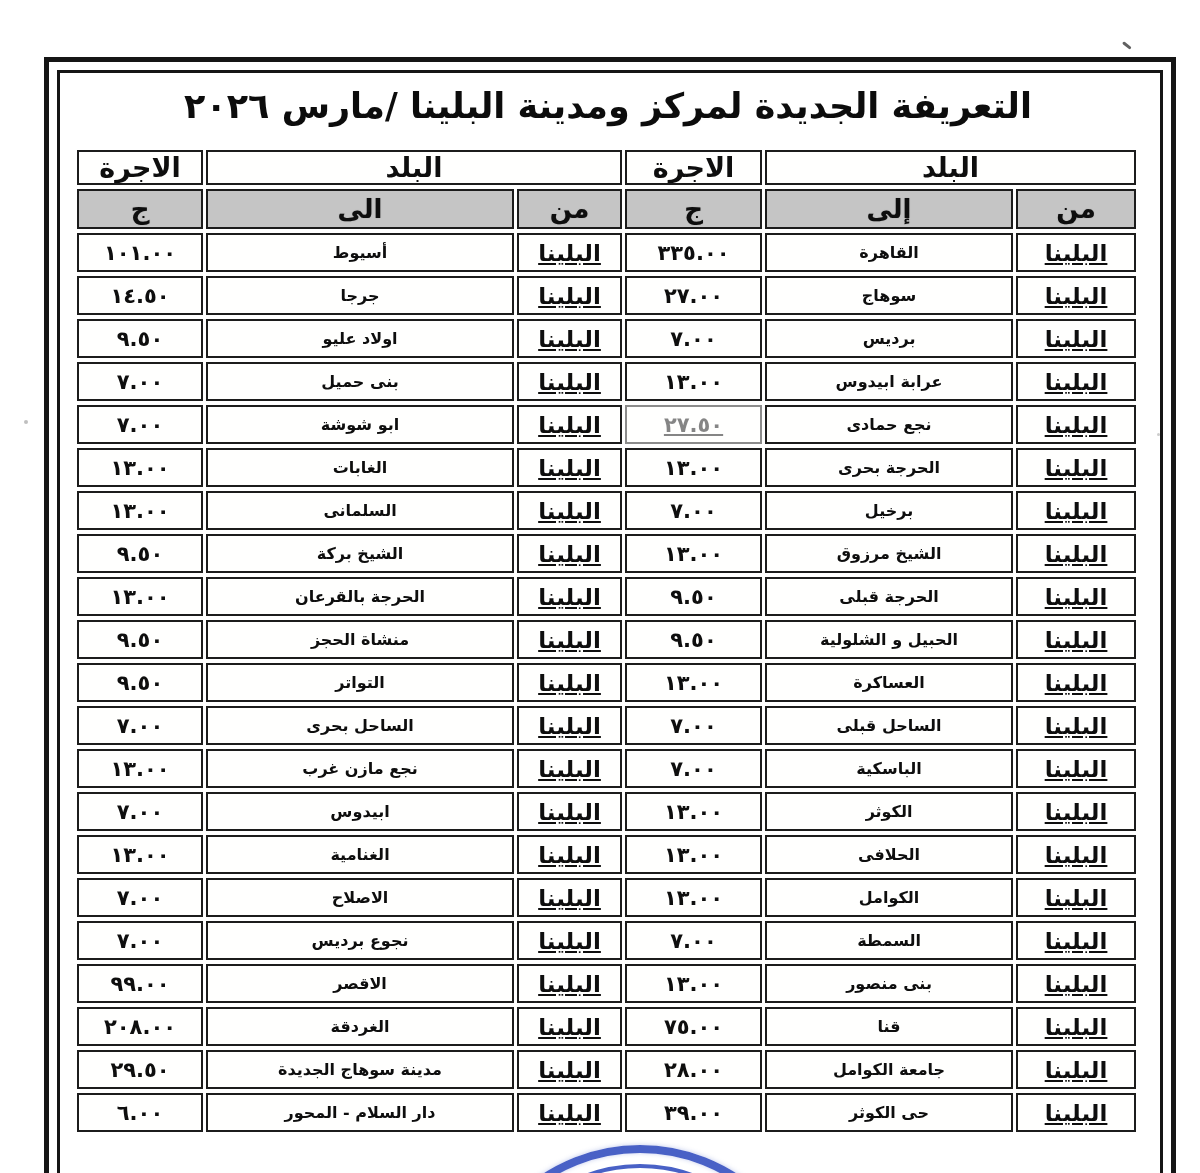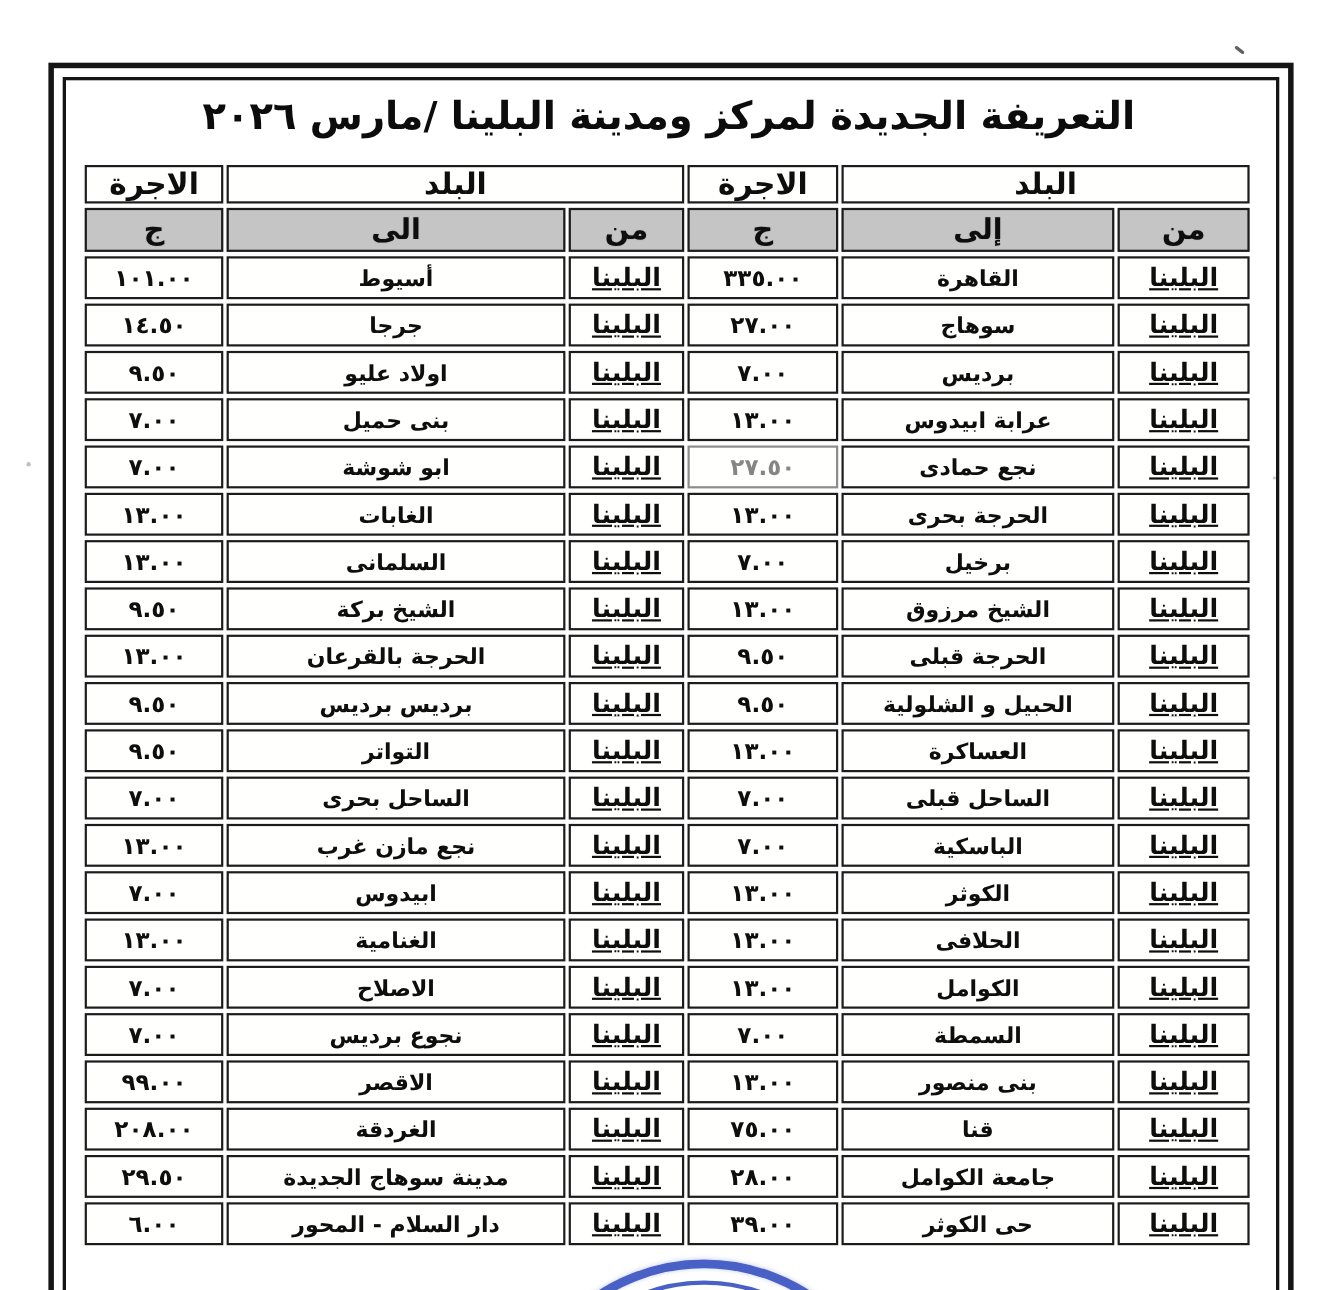--- a/index.html
+++ b/index.html
@@ -40,23 +40,23 @@
     text-align: center; vertical-align: middle;
     font-weight: bold; color: #0e0e0e;
     overflow: hidden; white-space: nowrap;
   }
   th.group   { font-size: 27px; height: 30px; }
   tr.subhead td {
     background: #c5c5c5; font-size: 26px; height: 40px;
     text-shadow: 0 0 1px #888;
   }
   td.from { font-size: 23px; height: 39px; text-decoration: underline; }
-  td.dest { font-size: 20px; height: 39px; }
+  td.dest { font-size: 16px; height: 39px; }
   td.fare { font-size: 21px; height: 39px; letter-spacing: 3px; }
-  td.faded { opacity: 0.5; filter: blur(0.4px); }
+  td.faded { opacity: 0.5; filter: blur(0.4px); text-decoration: underline; }
   
   .stamp-outer {
     position: absolute; left: 462px; top: 1145px;
     width: 356px; height: 356px; border-radius: 50%;
     border: 8px solid rgba(73, 97, 198, 0.82);
     filter: blur(0.7px);
     box-shadow: 0 0 5px rgba(73, 97, 198, 0.35), inset 0 0 4px rgba(73, 97, 198, 0.3);
   }
   .stamp-inner {
     position: absolute; left: 481px; top: 1164px;
@@ -177,21 +177,21 @@
         <td class="fare">٩.٥٠</td>
         <td class="from">البلينا</td>
         <td class="dest">الحرجة بالقرعان</td>
         <td class="fare">١٣.٠٠</td>
       </tr>
       <tr>
         <td class="from">البلينا</td>
         <td class="dest">الحبيل و الشلولية</td>
         <td class="fare">٩.٥٠</td>
         <td class="from">البلينا</td>
-        <td class="dest">برديس برديس</td>
+        <td class="dest">منشاة الحجز</td>
         <td class="fare">٩.٥٠</td>
       </tr>
       <tr>
         <td class="from">البلينا</td>
         <td class="dest">العساكرة</td>
         <td class="fare">١٣.٠٠</td>
         <td class="from">البلينا</td>
         <td class="dest">التواتر</td>
         <td class="fare">٩.٥٠</td>
       </tr>

